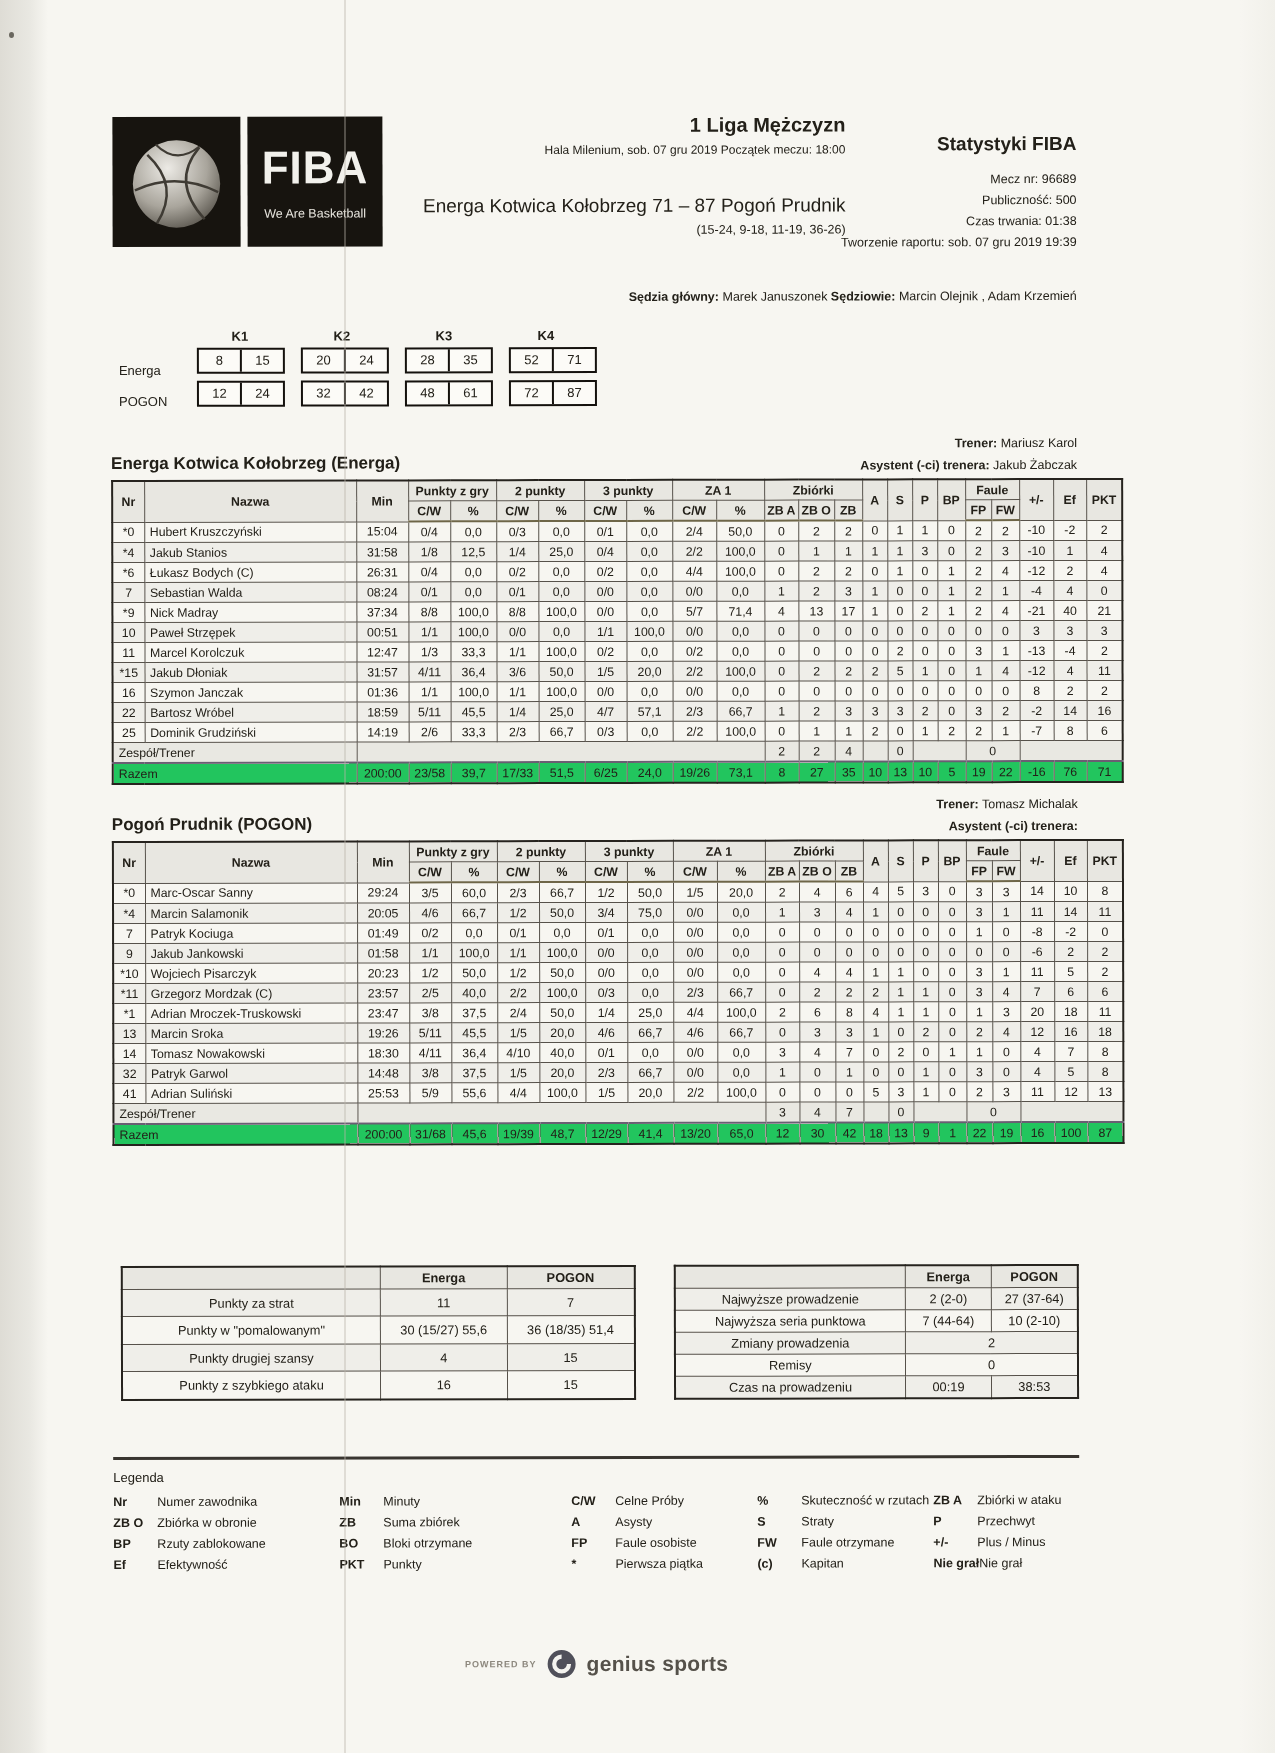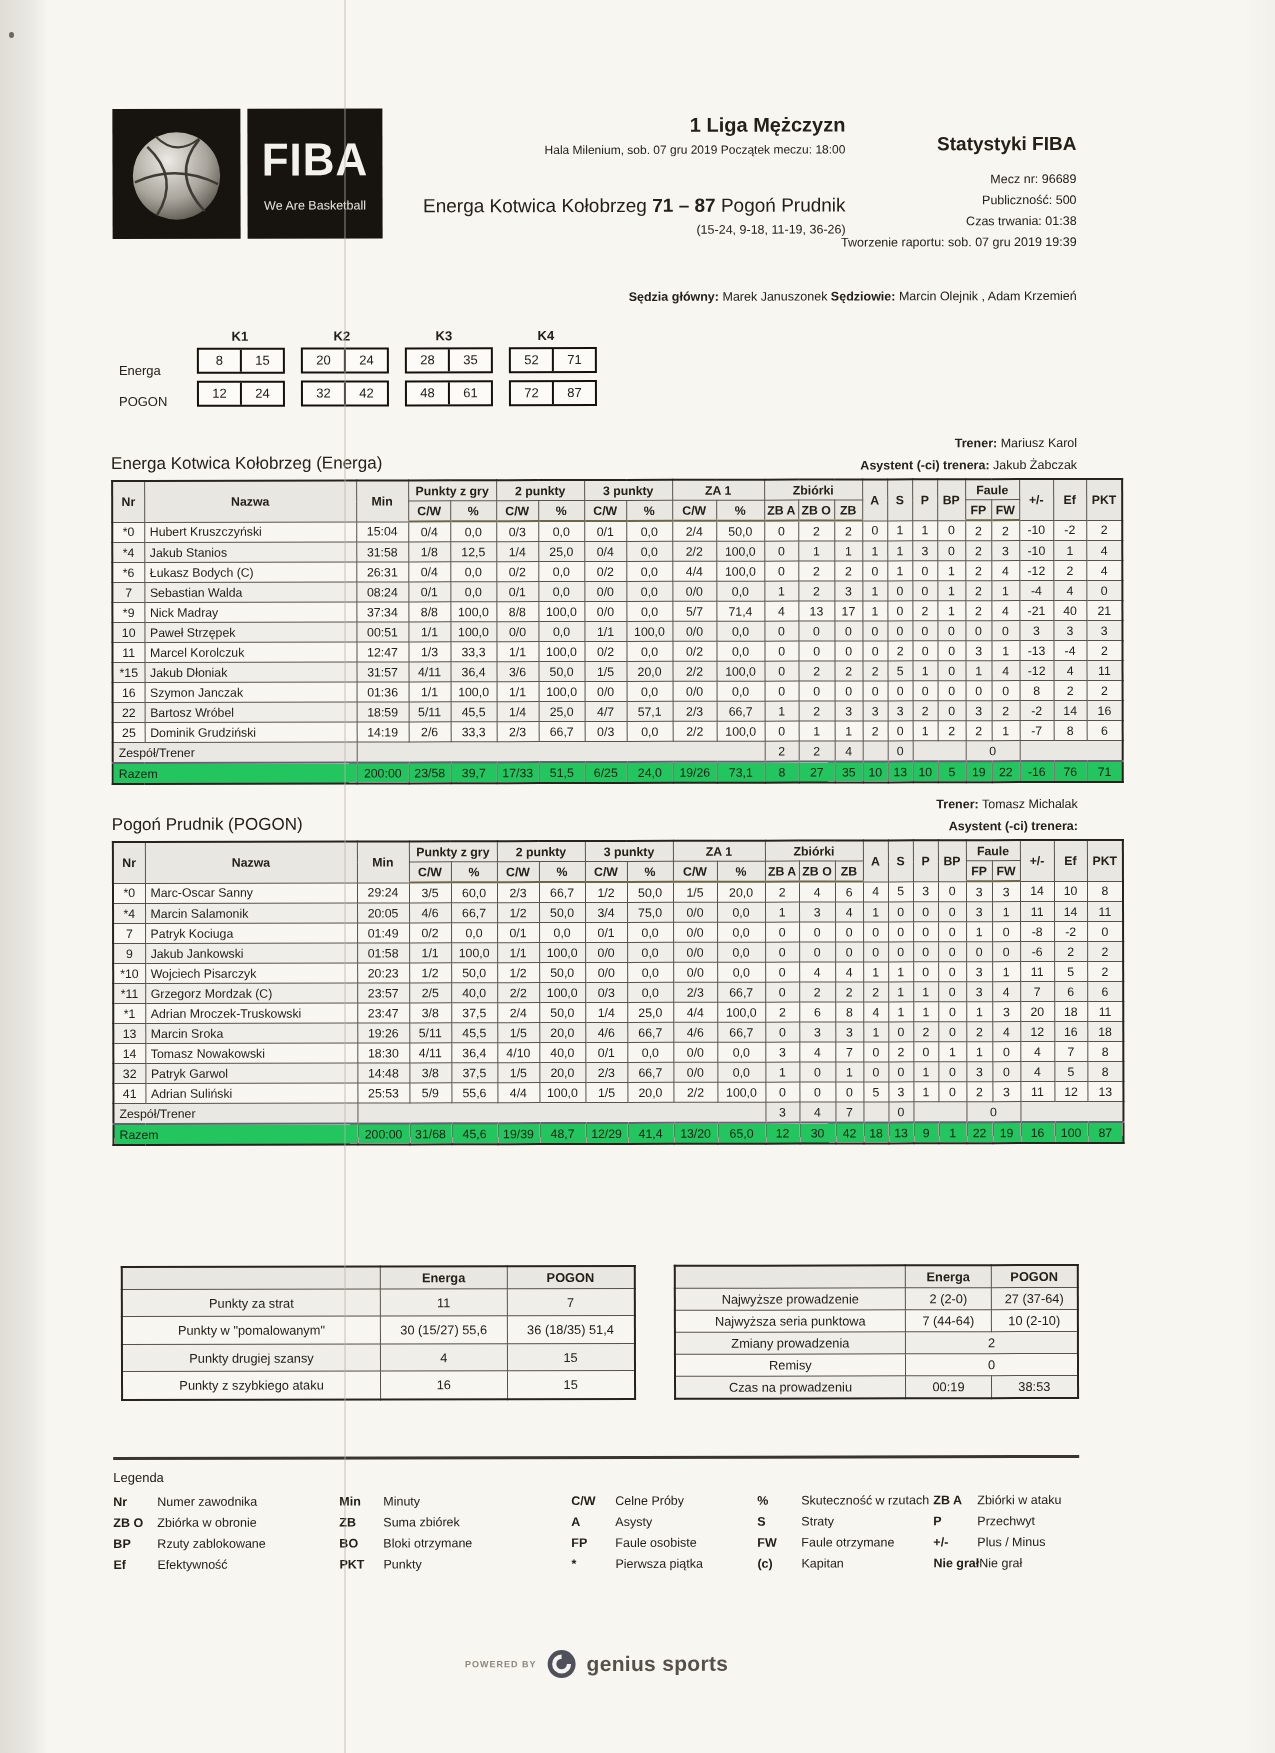--- a/index.html
+++ b/index.html
@@ -10,30 +10,30 @@
     color:#232019;
     overflow:hidden;
   }
   .paper{position:absolute;inset:0;background:linear-gradient(90deg,#dedcd5 0px,#e9e8e2 30px,#f7f6f1 48px,#f7f6f1 1240px,#f1f0ea 1275px);}
   .crease{position:absolute;left:344px;top:0;width:2px;height:1753px;background:rgba(185,180,168,.38);z-index:5;}
   .speck{position:absolute;left:9px;top:32px;width:5px;height:6px;background:#6a675f;border-radius:50%;}
   .content{position:absolute;left:112px;top:108px;width:966px;transform:rotate(-0.12deg);}
 
   
   .hdr{position:relative;height:168px;}
-  .fiba-logo{position:absolute;left:2px;top:0;width:270px;height:130px;display:flex;gap:7px;}
+  .fiba-logo{position:absolute;left:2px;top:8px;width:270px;height:130px;display:flex;gap:7px;}
   .fiba-ball-box{width:128px;height:130px;background:#17140f;display:flex;align-items:center;justify-content:center;}
   .fiba-text-box{flex:1;background:#17140f;display:flex;flex-direction:column;align-items:center;justify-content:center;gap:14px;}
   .fiba-word{color:#f2f1ec;font-weight:700;font-size:44px;letter-spacing:1px;transform:scaleY(1.05);}
   .fiba-tag{color:#e8e6df;font-size:12.5px;}
   .hdr-center{position:absolute;left:295px;top:6px;width:440px;text-align:right;}
   .league{font-size:20px;font-weight:700;}
   .venue{font-size:12px;margin-top:6px;}
   .matchup{font-size:19px;margin-top:38px;white-space:nowrap;}
-  .matchup b{font-weight:700;}
+  .matchup b{font-weight:400;}
   .qline{font-size:12.5px;margin-top:6px;}
   .hdr-right{position:absolute;right:0;top:2px;width:280px;text-align:right;margin-top:24px;}
   .stat-title{font-size:19px;font-weight:700;}
   .meta{font-size:12.5px;line-height:21px;margin-top:14px;}
   .officials{text-align:right;font-size:12.5px;margin-top:14px;}
   .officials b{font-weight:700;}
 
   
   .periods{display:flex;margin-top:24px;margin-left:8px;}
   .p-label{width:238px;font-size:13px;font-weight:700;padding-top:30px;}
@@ -43,21 +43,21 @@
   .k-cell{width:86px;text-align:center;font-weight:700;font-size:13px;}
   .p-row{display:flex;gap:16px;margin-bottom:7px;}
   .p-group{display:flex;border:2px solid #14110d;background:#fcfbf7;}
   .p-cell{width:41px;height:22px;line-height:22px;text-align:center;font-size:13px;}
   .p-cell:first-child{border-right:2px solid #14110d;}
 
   
   .coach-line{text-align:right;font-size:12.5px;margin-top:18px;}
   .coach-line b,.asst b{font-weight:700;}
   .title-line{display:flex;justify-content:space-between;align-items:flex-end;margin-top:2px;}
-  .team-title{font-size:17px;font-weight:400;}
+  .team-title{font-size:17px;font-weight:700;}
   .asst{font-size:12.5px;}
 
   
   table.stats{border-collapse:collapse;table-layout:fixed;width:966px;margin-top:6px;font-size:12.3px;border:2px solid #26231e;}
   table.stats th,table.stats td{border:1px solid #56514a;padding:0 2px;text-align:center;height:19px;overflow:hidden;white-space:nowrap;}
   table.stats thead th{background:#e8e7e1;font-weight:700;height:19px;}
   table.stats thead tr:last-child th{border-bottom:2px solid #6e6648;}
   table.stats td.nm,table.stats td.lbl{text-align:left;padding-left:5px;}
   table.stats tr.alt td{background:#efeee9;}
   table.stats tr.trow td{background:#e9e8e2;}

